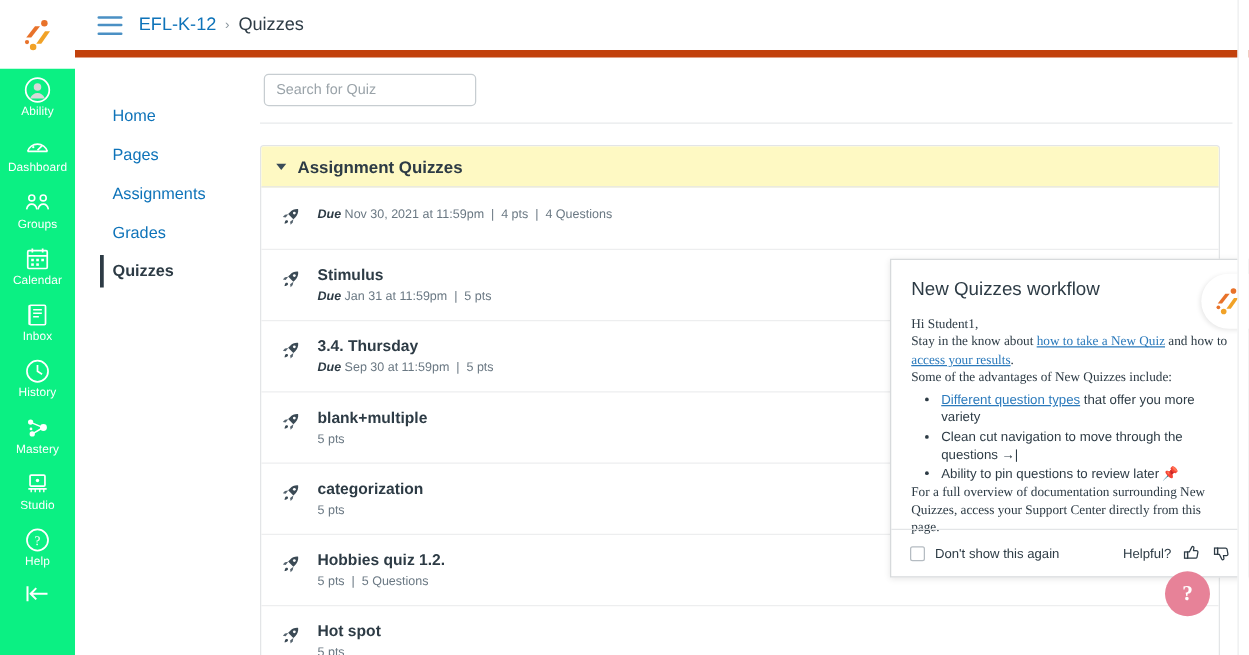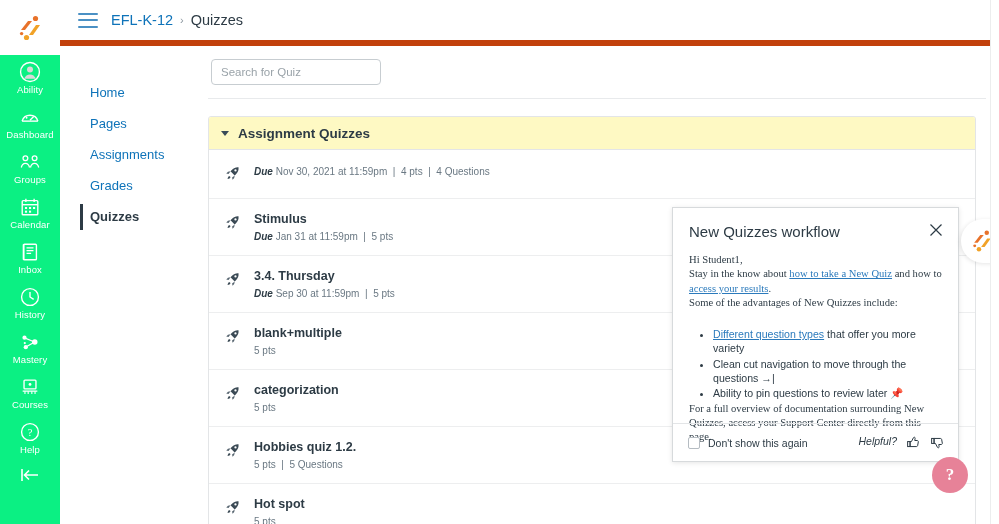--- a/index.html
+++ b/index.html
@@ -72,43 +72,43 @@
   .quiz-row { display:flex; align-items:flex-start; gap:13px; padding:12px 12px 12px 15px;
               border-bottom:1px solid #EDEEEF; min-height:46px; }
   .quiz-row:last-child { border-bottom:none; }
   .rocket { width:17px; height:17px; flex:none; margin-top:3px; }
   .quiz-title { font-size:12.5px; font-weight:bold; color:#2D3B45; line-height:16px; }
   .quiz-meta { font-size:10px; color:#6A7883; margin-top:3px; line-height:13px; }
   .quiz-meta b { color:#2D3B45; font-weight:bold;font-style:italic; }
 
   
   #tray {
-    position:absolute; left:672px; top:207px; width:287px; height:255px;
+    position:absolute; left:712px; top:207px; width:287px; height:255px;
     background:#fff; border:1px solid #D7DADC; border-left:1px solid #D7DADC;
     box-shadow: 0 1px 5px rgba(0,0,0,.10);
   }
   #tray-close {
     position:absolute; right:14px; top:14px; width:16px; height:16px;
     cursor:pointer; color:#2D3B45;
   }
   #tray-title { font-size:15px; color:#2D3B45; padding:14px 40px 0 16px; line-height:20px; }
   #tray-body { padding:11px 14px 0 16px; font-size:10.6px; color:#2D3B45; line-height:14.3px; }
   #tray-body p { margin:0;font-family:Liberation Serif, serif; }
   #tray-body a { color:#2B7ABC; text-decoration:underline; }
-  #tray-list { list-style:disc; margin:17px 0 0 24px; padding:0; }
+  #tray-list { list-style:disc; margin:3px 0 0 24px; padding:0; }
   #tray-list li { margin-bottom:1px; line-height:14.3px; }
   #tray-outro { margin-top:11px; }
   #tray-footer {
     position:absolute; left:0; bottom:0; width:285px; height:38px;
     border-top:1px solid #E3E5E7; display:flex; align-items:center;
     padding:0 13px 0 15px; gap:8px;
   }
   .tray-check { width:12px;height:12px;border:1px solid #B5BCC2;border-radius:2px;background:#fff;flex:none; }
   #tray-check-label { font-size:10.5px; color:#2D3B45; }
-  #tray-helpful { margin-left:auto; display:flex; gap:9px;font-style:italic; }
+  #tray-helpful { margin-left:auto; display:flex; align-items:center; gap:9px; }
   #tray-helpful-label { font-size:10.5px; color:#2D3B45; }
 
   
   #tray-badge {
     position:absolute; left:961px; top:219px; width:42px; height:44px;
     background:#fff; border-radius:22px 0 0 22px; display:flex;
     align-items:center; justify-content:center;
     box-shadow:-1px 1px 4px rgba(0,0,0,.10);
   }
 
@@ -210,21 +210,21 @@
       <span class="gnav-label">Mastery</span>
     </a>
 
     <a class="gnav-item" href="#">
       <svg class="gnav-icon" viewBox="0 0 24 24">
         <rect x="5.5" y="4.5" width="13" height="9.5" fill="none" stroke="#fff" stroke-width="1.5" rx="1"></rect>
         <circle cx="12" cy="9.2" r="1.5" fill="#fff"></circle>
         <path d="M4 16.5h16" stroke="#fff" stroke-width="1.4"></path>
         <path d="M6.5 16.5v3M10 16.5v3M14 16.5v3M17.5 16.5v3" stroke="#fff" stroke-width="1.2"></path>
       </svg>
-      <span class="gnav-label">Courses</span>
+      <span class="gnav-label">Studio</span>
     </a>
 
     <a class="gnav-item" href="#">
       <svg class="gnav-icon" viewBox="0 0 24 24">
         <circle cx="12" cy="12" r="9.2" fill="none" stroke="#fff" stroke-width="1.5"></circle>
         <text x="12" y="16.6" text-anchor="middle" font-size="11.5" fill="#fff" font-family="Liberation Serif, serif">?</text>
       </svg>
       <span class="gnav-label">Help</span>
     </a>
 

